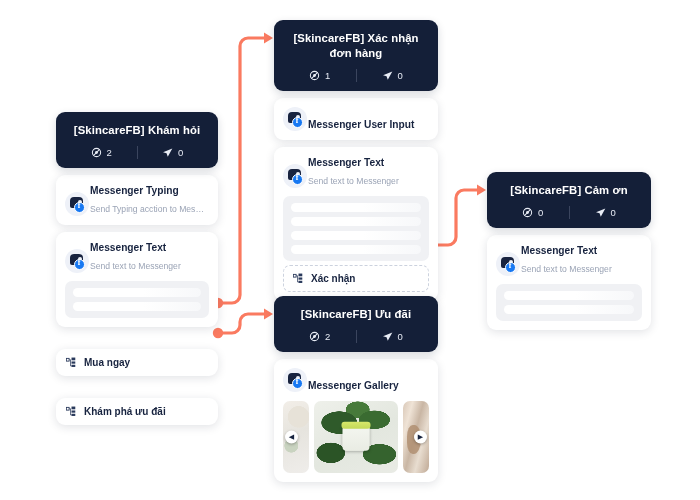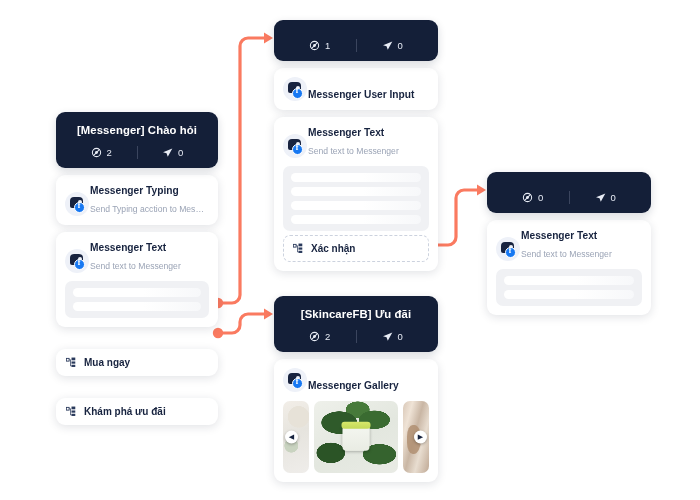--- a/index.html
+++ b/index.html
@@ -184,21 +184,21 @@
       <circle cx="218" cy="333" r="5.2"></circle>
       <circle cx="433" cy="245" r="5.2"></circle>
       <path d="M264,32.5 L273,38 L264,43.5 Z"></path>
       <path d="M264,308.5 L273,314 L264,319.5 Z"></path>
       <path d="M477,184.5 L486,190 L477,195.5 Z"></path>
     </g>
   </svg>
 
   <div class="block" style="left:56px; top:112px;">
     <div class="blk-head">
-      <div class="blk-title">[Messenger] Chào hỏi</div>
+      <div class="blk-title">[SkincareFB] Khám hỏi</div>
       <div class="blk-stats">
         <div class="stat">
           <svg width="11" height="11" viewBox="0 0 16 16">
             <circle cx="8" cy="8" r="6" fill="none" stroke="#e8ecf5" stroke-width="1.5"></circle>
             <circle cx="8" cy="8" r="2.1" fill="#e8ecf5"></circle>
             <line x1="3.6" y1="12.4" x2="12.4" y2="3.6" stroke="#e8ecf5" stroke-width="1.5"></line>
           </svg>
           <span>2</span>
         </div>
         <div class="vdiv"></div>
@@ -259,20 +259,21 @@
         <rect x="8" y="6.5" width="5.5" height="3.2" fill="#2a3a5c"></rect>
         <rect x="8" y="11.3" width="5.5" height="3.2" fill="#2a3a5c"></rect>
         <path d="M4.7 4 H6.6 V13 H8" fill="none" stroke="#2a3a5c" stroke-width="1.1"></path>
       </svg>
       <span class="lbl">Khám phá ưu đãi</span>
     </div>
   </div>
 
   <div class="block wide" style="left:274px; top:20px;">
     <div class="blk-head">
+      <div class="blk-title">[SkincareFB] Xác nhận đơn hàng</div>
       <div class="blk-stats">
         <div class="stat">
           <svg width="11" height="11" viewBox="0 0 16 16">
             <circle cx="8" cy="8" r="6" fill="none" stroke="#e8ecf5" stroke-width="1.5"></circle>
             <circle cx="8" cy="8" r="2.1" fill="#e8ecf5"></circle>
             <line x1="3.6" y1="12.4" x2="12.4" y2="3.6" stroke="#e8ecf5" stroke-width="1.5"></line>
           </svg>
           <span>1</span>
         </div>
         <div class="vdiv"></div>
@@ -368,20 +369,21 @@
             <div class="hand"></div>
           </div>
         <div class="gal-arrow l">◀</div>
         <div class="gal-arrow r">▶</div>
       </div>
     </div>
   </div>
 
   <div class="block wide" style="left:487px; top:172px;">
     <div class="blk-head">
+      <div class="blk-title">[SkincareFB] Cảm ơn</div>
       <div class="blk-stats">
         <div class="stat">
           <svg width="11" height="11" viewBox="0 0 16 16">
             <circle cx="8" cy="8" r="6" fill="none" stroke="#e8ecf5" stroke-width="1.5"></circle>
             <circle cx="8" cy="8" r="2.1" fill="#e8ecf5"></circle>
             <line x1="3.6" y1="12.4" x2="12.4" y2="3.6" stroke="#e8ecf5" stroke-width="1.5"></line>
           </svg>
           <span>0</span>
         </div>
         <div class="vdiv"></div>

